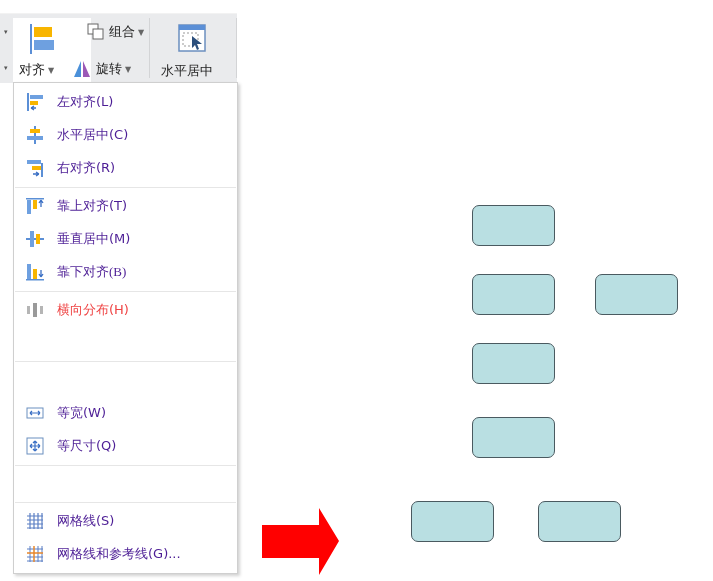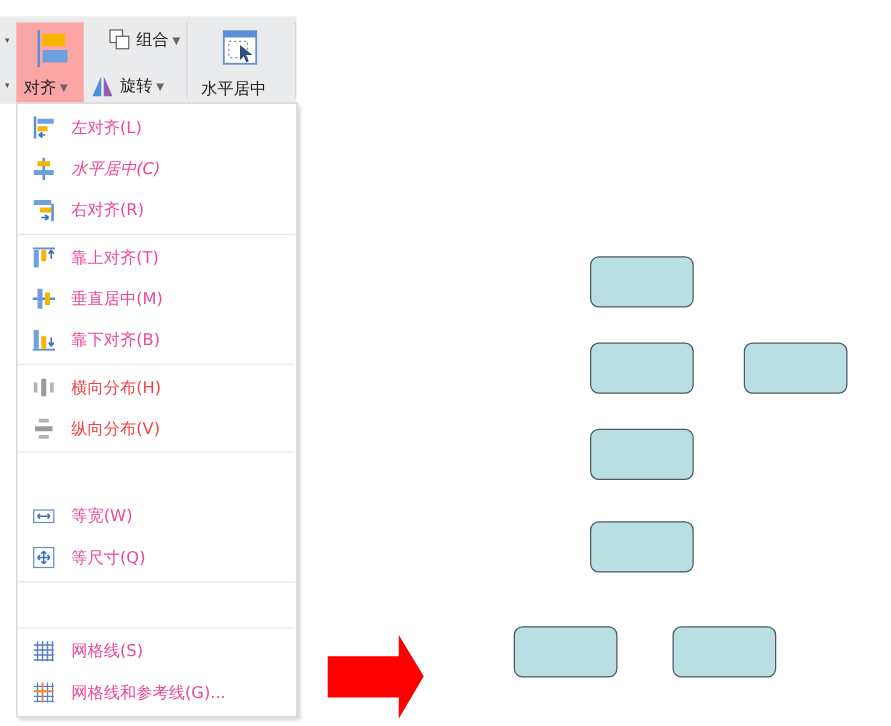--- a/index.html
+++ b/index.html
@@ -1,35 +1,35 @@
 <!DOCTYPE html>
 <html><head>
 <meta charset="utf-8">
 <style>
   html, body { margin:0; padding:0; }
   body { width:713px; height:581px; background:#ffffff; position:relative; overflow:hidden;
          font-family:"DejaVu Sans","Liberation Sans",sans-serif; }
   .toolbar { position:absolute; left:0; top:13px; width:237px; height:69px; background:#eaebed;
              border-top:1px solid #f2f2f2; }
   .tb-sep { position:absolute; top:4px; width:1px; height:60px; background:#d3d4d6; }
-  .align-btn { position:absolute; left:13px; top:4px; width:54px; height:65px; background:#fca5a5; }
+  .align-btn { position:absolute; left:13px; top:4px; width:78px; height:65px; background:#ffffff; }
   .align-btn .ic { position:absolute; left:15px; top:6px; width:28px; height:30px; }
   .align-btn .lbl { position:absolute; left:6px; top:43px; font-size:13px; color:#222; white-space:nowrap; }
   .caret { font-size:8px; color:#666; margin-left:3px; vertical-align:middle; }
   .small-btn { position:absolute; display:flex; align-items:center; font-size:13px; color:#222; white-space:nowrap; }
   .small-btn svg { margin-right:4px; }
   .sel-pane { position:absolute; left:154px; top:6px; width:82px; height:60px; }
   .sel-pane .ic { position:absolute; left:24px; top:4px; }
   .sel-pane .lbl { position:absolute; left:7px; top:42px; font-size:13px; color:#222; white-space:nowrap; }
   .left-marks { position:absolute; left:4px; font-size:7px; color:#555; }
   .menu { position:absolute; left:13px; top:82px; width:223px; height:490px; background:#ffffff;
           border:1px solid #cfcfcf; box-shadow:2px 2px 3px rgba(0,0,0,0.18); }
   .mi { position:absolute; left:0; width:223px; height:32px; display:flex; align-items:center; }
   .mi .mic { position:absolute; left:12px; width:18px; height:18px; top:7px; }
-  .mi .mtx { position:absolute; left:43px; font-size:13px; color:#ec4899; white-space:nowrap; }
+  .mi .mtx { position:absolute; left:43px; font-size:13px; color:#4c1d95; white-space:nowrap; }
   .mi.disabled .mtx { color:#ef4444; }
   .msep { position:absolute; left:1px; width:221px; height:1px; background:#e6e6e6; }
   .shape { position:absolute; width:83px; height:41px; background:#b9dfe2; border:1.5px solid #4a5a60;
            border-radius:7px; box-sizing:border-box; }
   .arrow { position:absolute; left:262px; top:508px; }
 </style>
 </head>
 <body>
 
 <div class="toolbar">
@@ -81,21 +81,21 @@
 
   <div class="mi" style="top:3px;">
     <svg class="mic" viewBox="0 0 18 18">
       <rect x="1" y="0" width="2" height="18" fill="#5b8fd6"></rect>
         <rect x="4" y="2" width="13" height="4" fill="#6ea0e0"></rect>
       <rect x="4" y="8" width="8" height="4" fill="#f8b500"></rect>
         <path d="M10 15 H5 M5 15 l3 -2 M5 15 l3 2" stroke="#3a6fc4" stroke-width="1.3" fill="none"></path>
     </svg>
     <span class="mtx">左对齐(L)</span>
   </div>
-  <div class="mi" style="top:36px;font-style:italic;">
+  <div class="mi" style="top:36px;">
     <svg class="mic" viewBox="0 0 18 18">
       <rect x="8" y="0" width="2" height="18" fill="#5b8fd6"></rect>
         <rect x="4" y="3" width="10" height="4" fill="#f8b500"></rect>
       <rect x="1" y="10" width="16" height="4" fill="#6ea0e0"></rect>
     </svg>
     <span class="mtx">水平居中(C)</span>
   </div>
   <div class="mi" style="top:69px;">
     <svg class="mic" viewBox="0 0 18 18">
       <rect x="15" y="4" width="2" height="14" fill="#5b8fd6"></rect>
@@ -117,46 +117,38 @@
     <span class="mtx">靠上对齐(T)</span>
   </div>
   <div class="mi" style="top:140px;">
     <svg class="mic" viewBox="0 0 18 18">
       <rect x="0" y="8" width="18" height="2" fill="#5b8fd6"></rect>
         <rect x="4" y="1" width="4" height="16" fill="#6ea0e0"></rect>
       <rect x="10" y="4" width="4" height="10" fill="#f8b500"></rect>
     </svg>
     <span class="mtx">垂直居中(M)</span>
   </div>
-  <div class="mi" style="top:173px;">
+  <div class="mi" style="top:173px;font-family:Liberation Serif, serif;">
     <svg class="mic" viewBox="0 0 18 18">
       <rect x="0" y="16" width="18" height="1.5" fill="#5b8fd6"></rect>
         <rect x="1" y="1" width="4" height="15" fill="#6ea0e0"></rect>
       <rect x="7" y="6" width="4" height="10" fill="#f8b500"></rect>
         <path d="M15 7 V14 M15 14 l-2 -3 M15 14 l2 -3" stroke="#3a6fc4" stroke-width="1.3" fill="none"></path>
     </svg>
     <span class="mtx">靠下对齐(B)</span>
   </div>
   <div class="msep" style="top:208px;"></div>
 
   <div class="mi disabled" style="top:211px;">
     <svg class="mic" viewBox="0 0 18 18">
       <rect x="1" y="5" width="3" height="8" fill="#b5b5b5"></rect>
         <rect x="7" y="2" width="4" height="14" fill="#9a9a9a"></rect>
       <rect x="14" y="5" width="3" height="8" fill="#b5b5b5"></rect>
     </svg>
     <span class="mtx">横向分布(H)</span>
-  </div>
-  <div class="mi disabled" style="top:244px;">
-    <svg class="mic" viewBox="0 0 18 18">
-      <rect x="5" y="1" width="8" height="3" fill="#b5b5b5"></rect>
-        <rect x="2" y="7" width="14" height="4" fill="#9a9a9a"></rect>
-      <rect x="5" y="14" width="8" height="3" fill="#b5b5b5"></rect>
-    </svg>
-    <span class="mtx">纵向分布(V)</span>
   </div>
   <div class="msep" style="top:278px;"></div>
 
   <div class="mi" style="top:314px;">
     <svg class="mic" viewBox="0 0 18 18">
       <rect x="1" y="4" width="16" height="10" fill="#fff" stroke="#6b8fbf"></rect>
       <path d="M4 9 H14 M4 9 l2 -2 M4 9 l2 2 M14 9 l-2 -2 M14 9 l-2 2" stroke="#3a6fc4" stroke-width="1.2" fill="none"></path>
     </svg>
     <span class="mtx">等宽(W)</span>
   </div>

